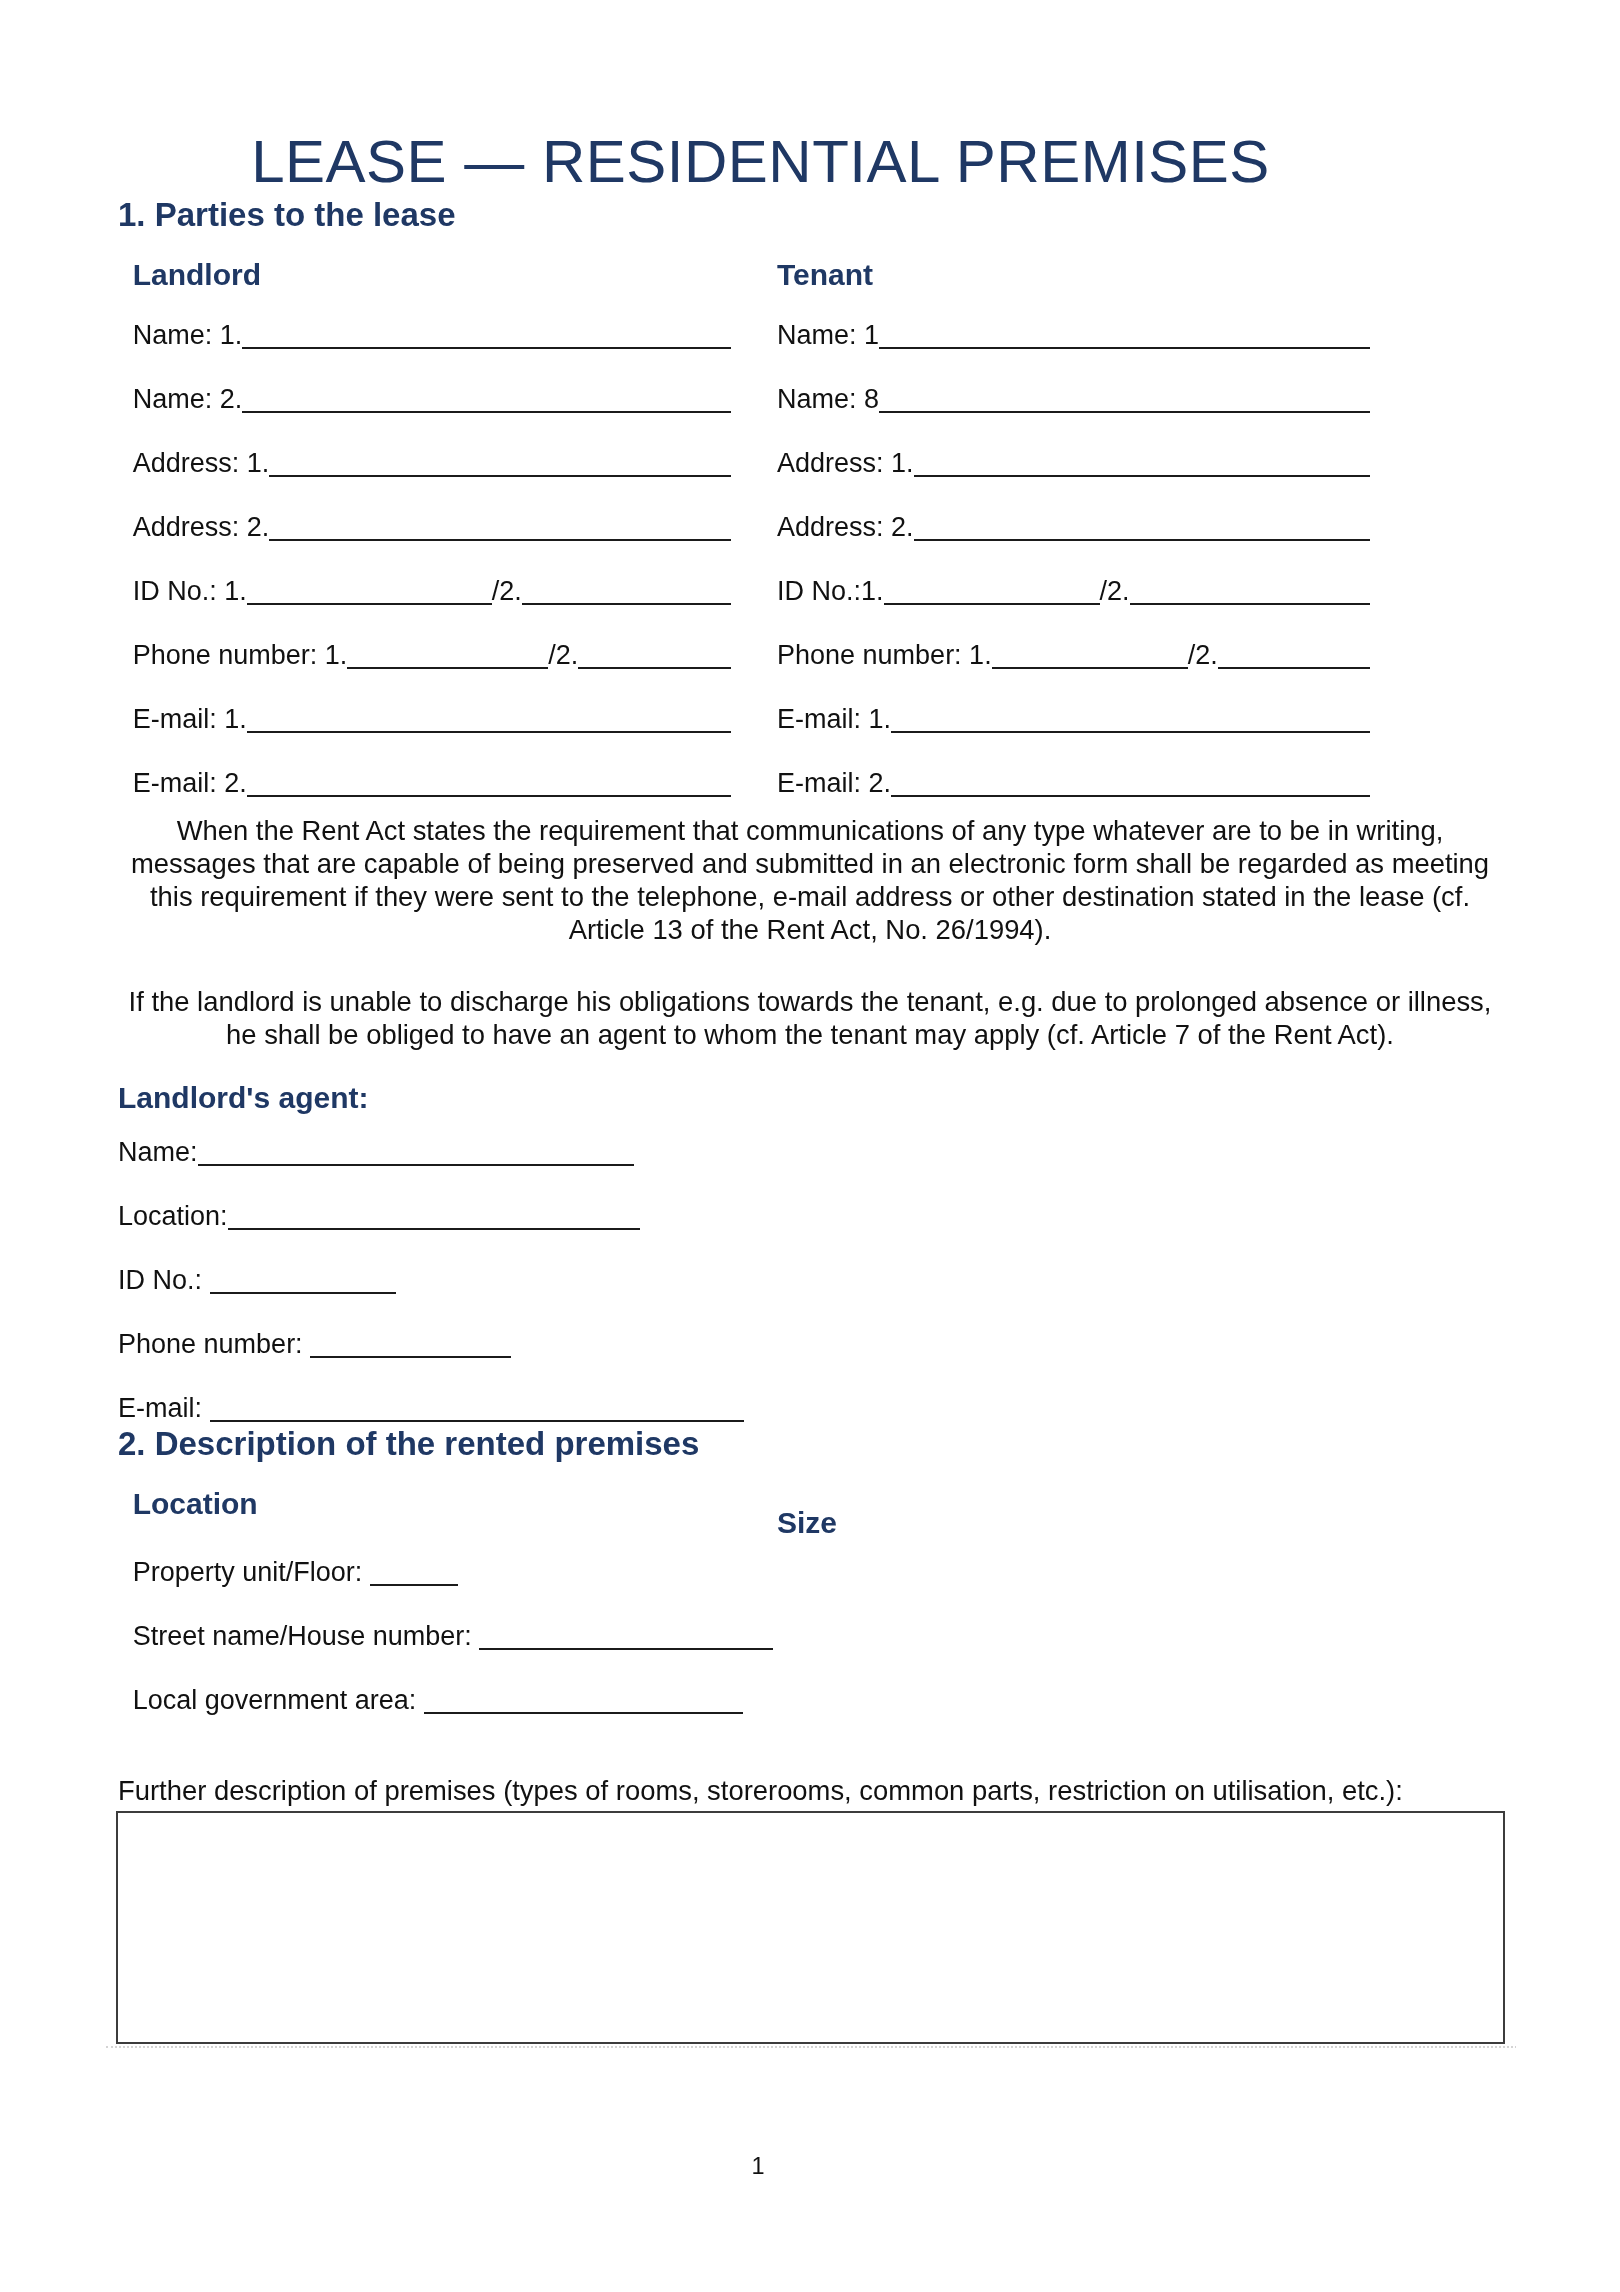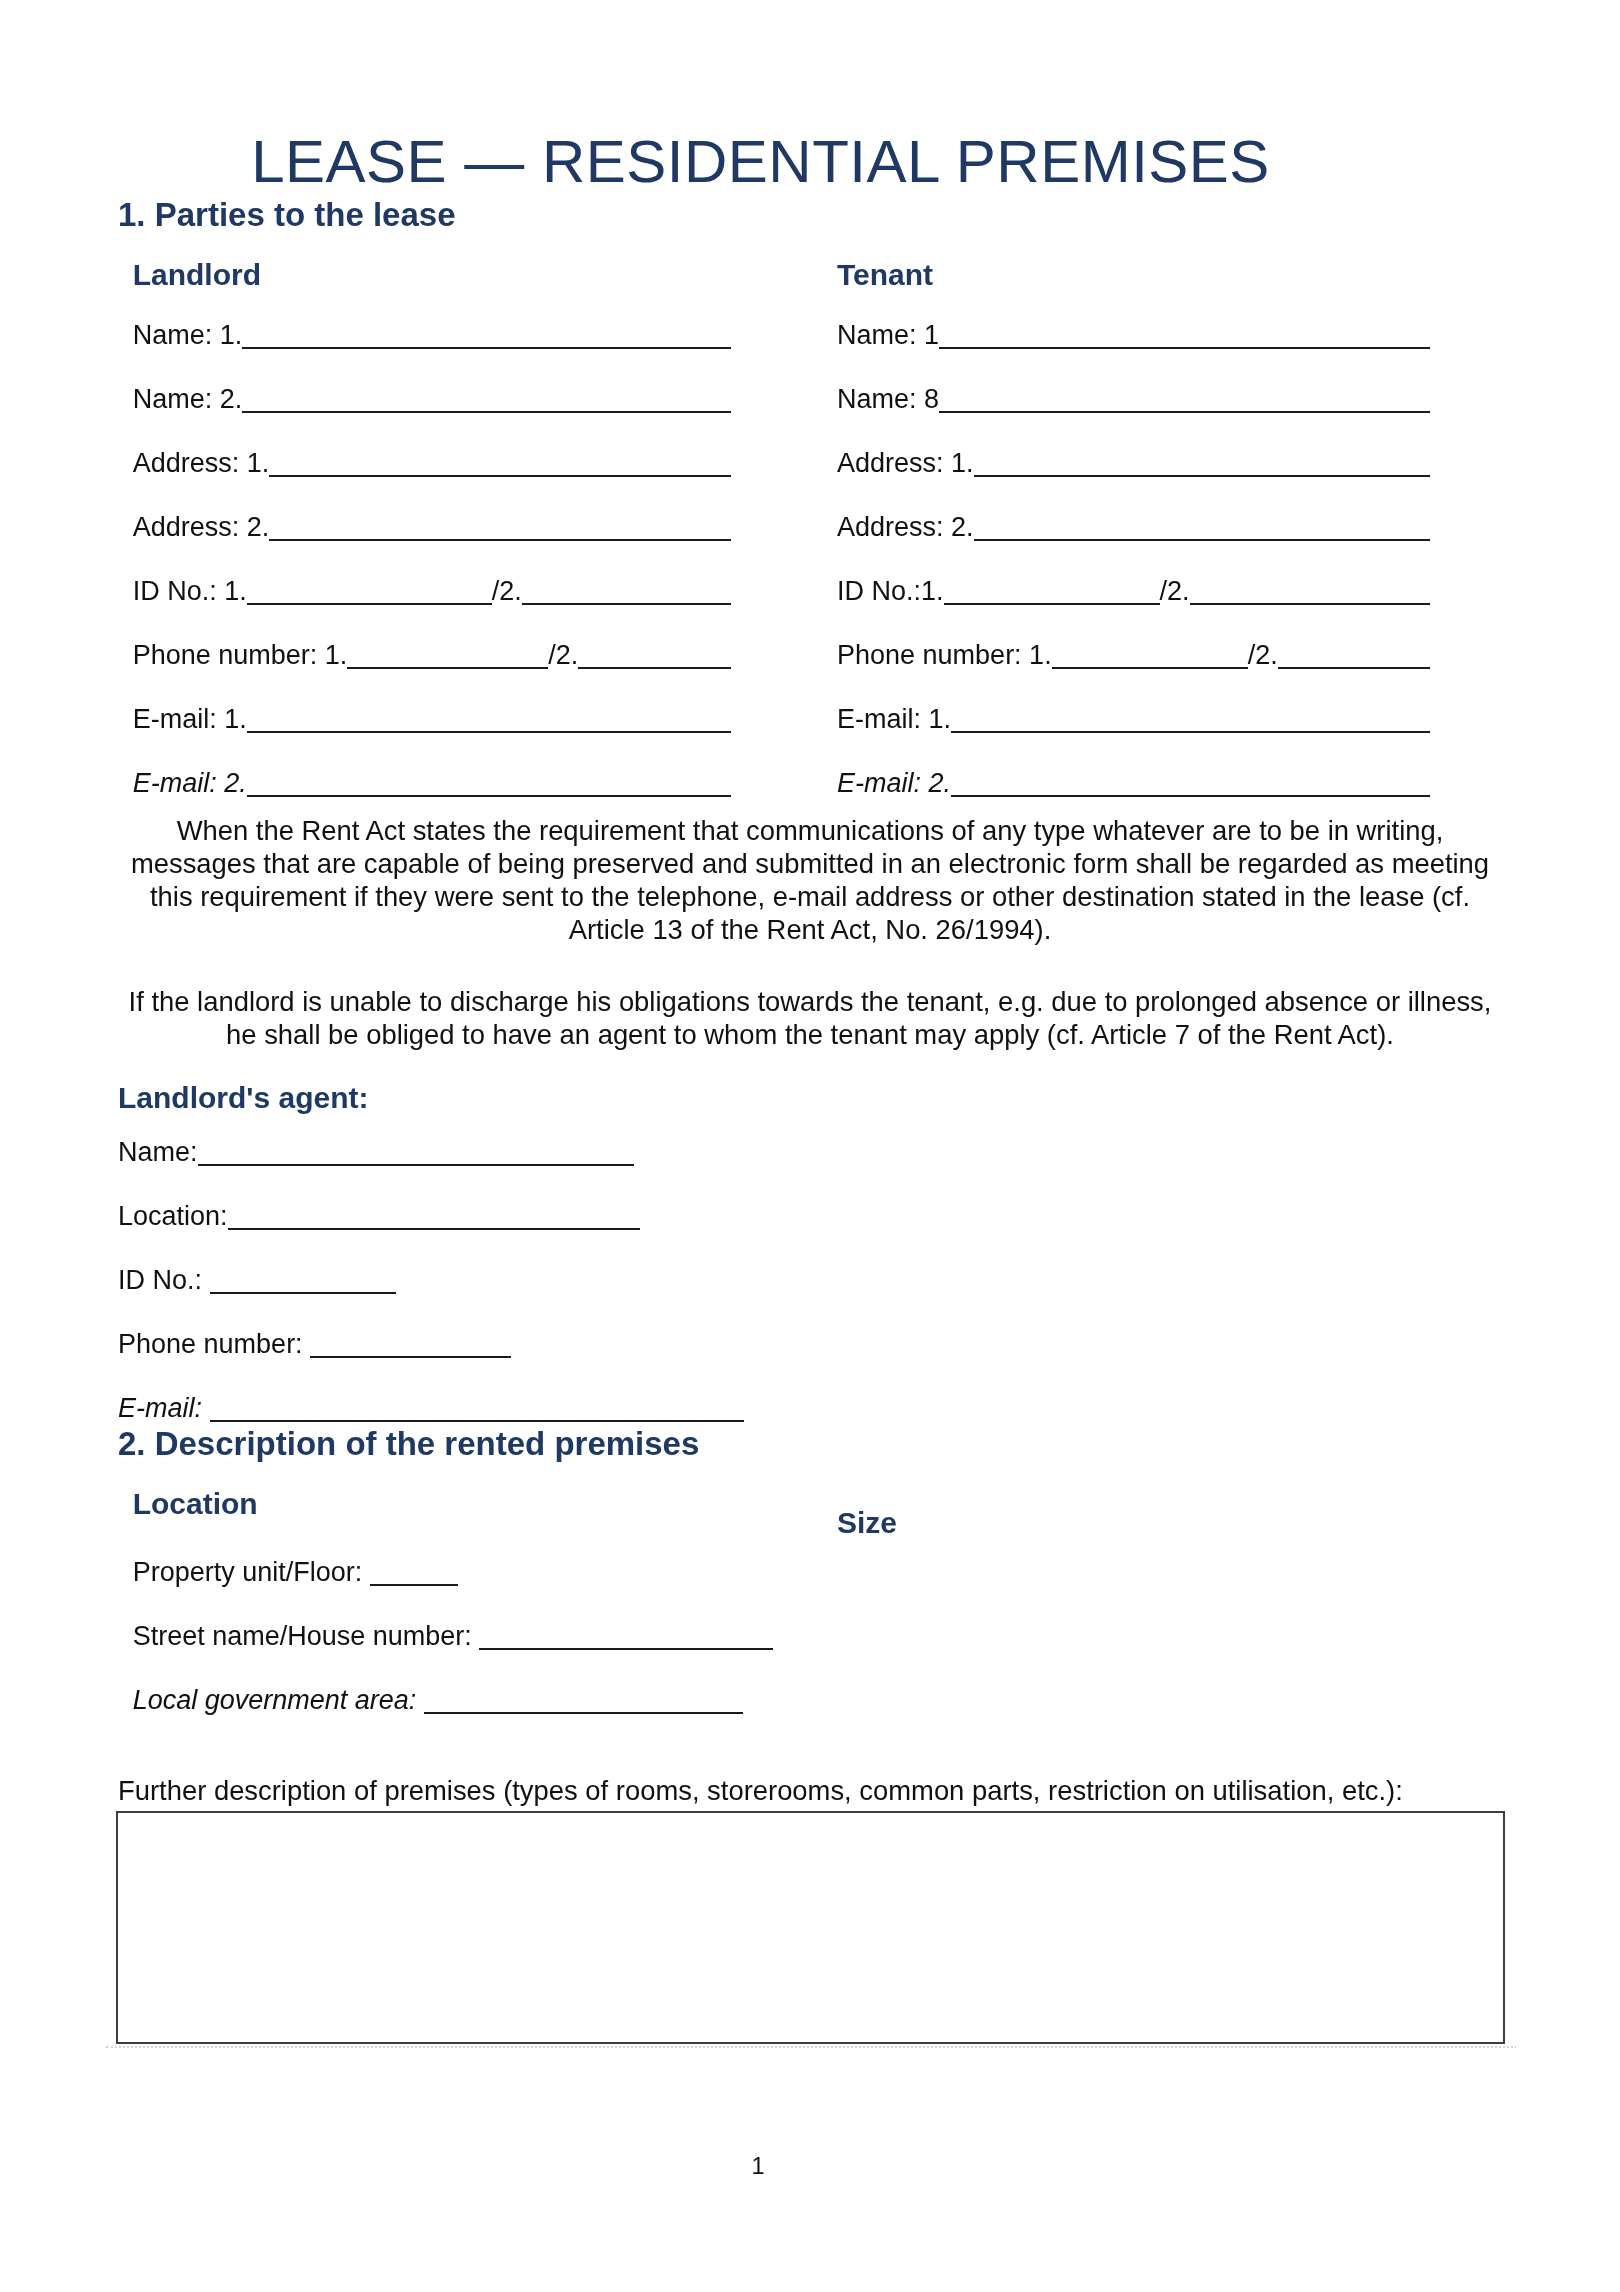--- a/index.html
+++ b/index.html
@@ -28,41 +28,41 @@
     font-size: 33px;
     font-weight: 700;
     line-height: 37px;
     margin: 0;
   }
   .sec1 { margin-top: 78px; }
   .sec2 { margin-top: 29px; }
   .cols {
     display: grid;
     grid-template-columns: 613px 593px;
-    column-gap: 106px;
+    column-gap: 46px;
   }
   .col-left { padding-left: 14.7px; }
   .cols h3 {
     color: #1f3864;
     font-size: 30px;
     font-weight: 700;
     line-height: 35px;
     margin: 23.5px 0 0 0;
   }
   .cols .col-size h3 { margin-top: 43px; }
   .rows { margin-top: 27.4px; }
   .rows-tight { margin-top: 35px; }
   .row {
     display: flex;
     align-items: flex-end;
     font-size: 27px;
     line-height: 33px;
     margin-bottom: 31px;
   }
-  .rows .row:last-child { margin-bottom: 0; font-style: italic; }
+  .rows .row:last-child { margin-bottom: 0; }
   .lbl { white-space: pre; }
   .line {
     flex: 1 1 auto;
     height: 1px;
     border-bottom: 2px solid #1b1b1b;
     margin-bottom: 2.9px;
     min-width: 29px;
   }
   .line.fixed { flex: 0 0 auto; }
   .para {

